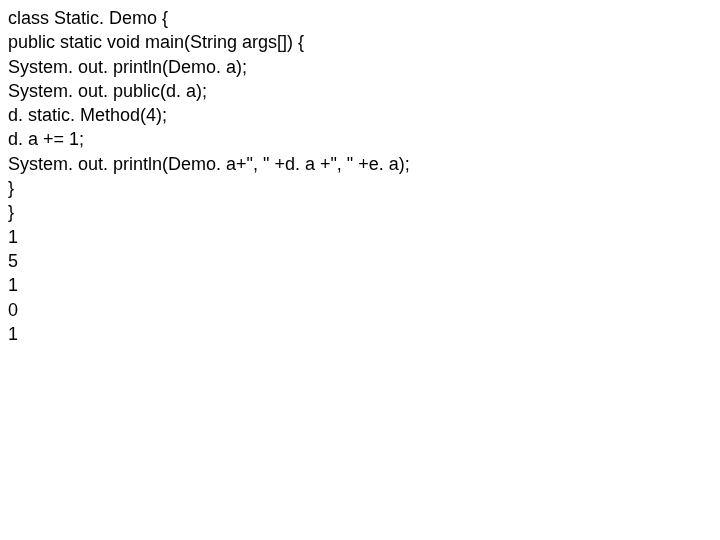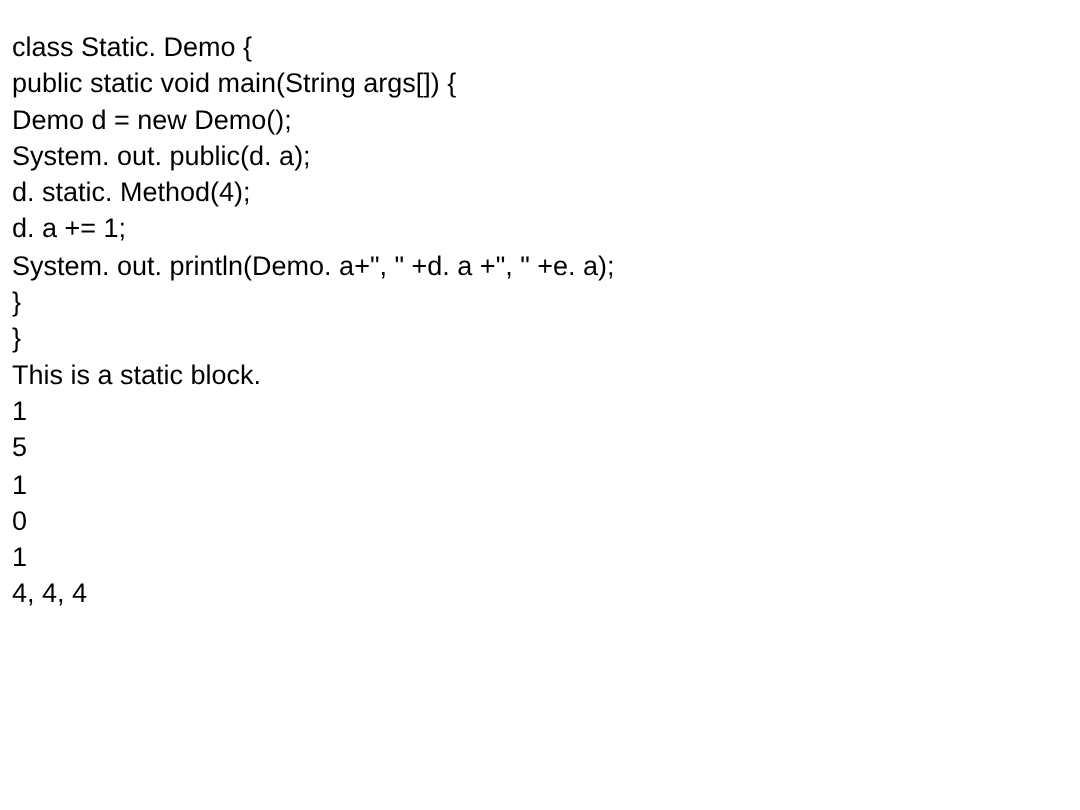--- a/index.html
+++ b/index.html
@@ -8,39 +8,36 @@
     width: 720px;
     height: 540px;
     background: #ffffff;
     font-family: Arial, Helvetica, sans-serif;
     font-size: 18px;
     color: #000000;
     line-height: 1.35;
   }
   .content {
     padding: 6px 8px;
-    margin-top: 13px;
   }
   .line {
     white-space: pre;
   }
 </style>
 </head>
 <body>
 
 <div class="content">
   <div class="line">class Static. Demo {</div>
   <div class="line">public static void main(String args[]) {</div>
-  <div class="line">Demo d = new Demo();</div>
+  <div class="line">System. out. println(Demo. a);</div>
   <div class="line">System. out. public(d. a);</div>
   <div class="line">d. static. Method(4);</div>
   <div class="line">d. a += 1;</div>
   <div class="line">System. out. println(Demo. a+", " +d. a +", " +e. a);</div>
   <div class="line">}</div>
   <div class="line">}</div>
-  <div class="line">This is a static block.</div>
   <div class="line">1</div>
   <div class="line">5</div>
   <div class="line">1</div>
   <div class="line">0</div>
   <div class="line">1</div>
-  <div class="line">4, 4, 4</div>
 </div>
 
 </body></html>

